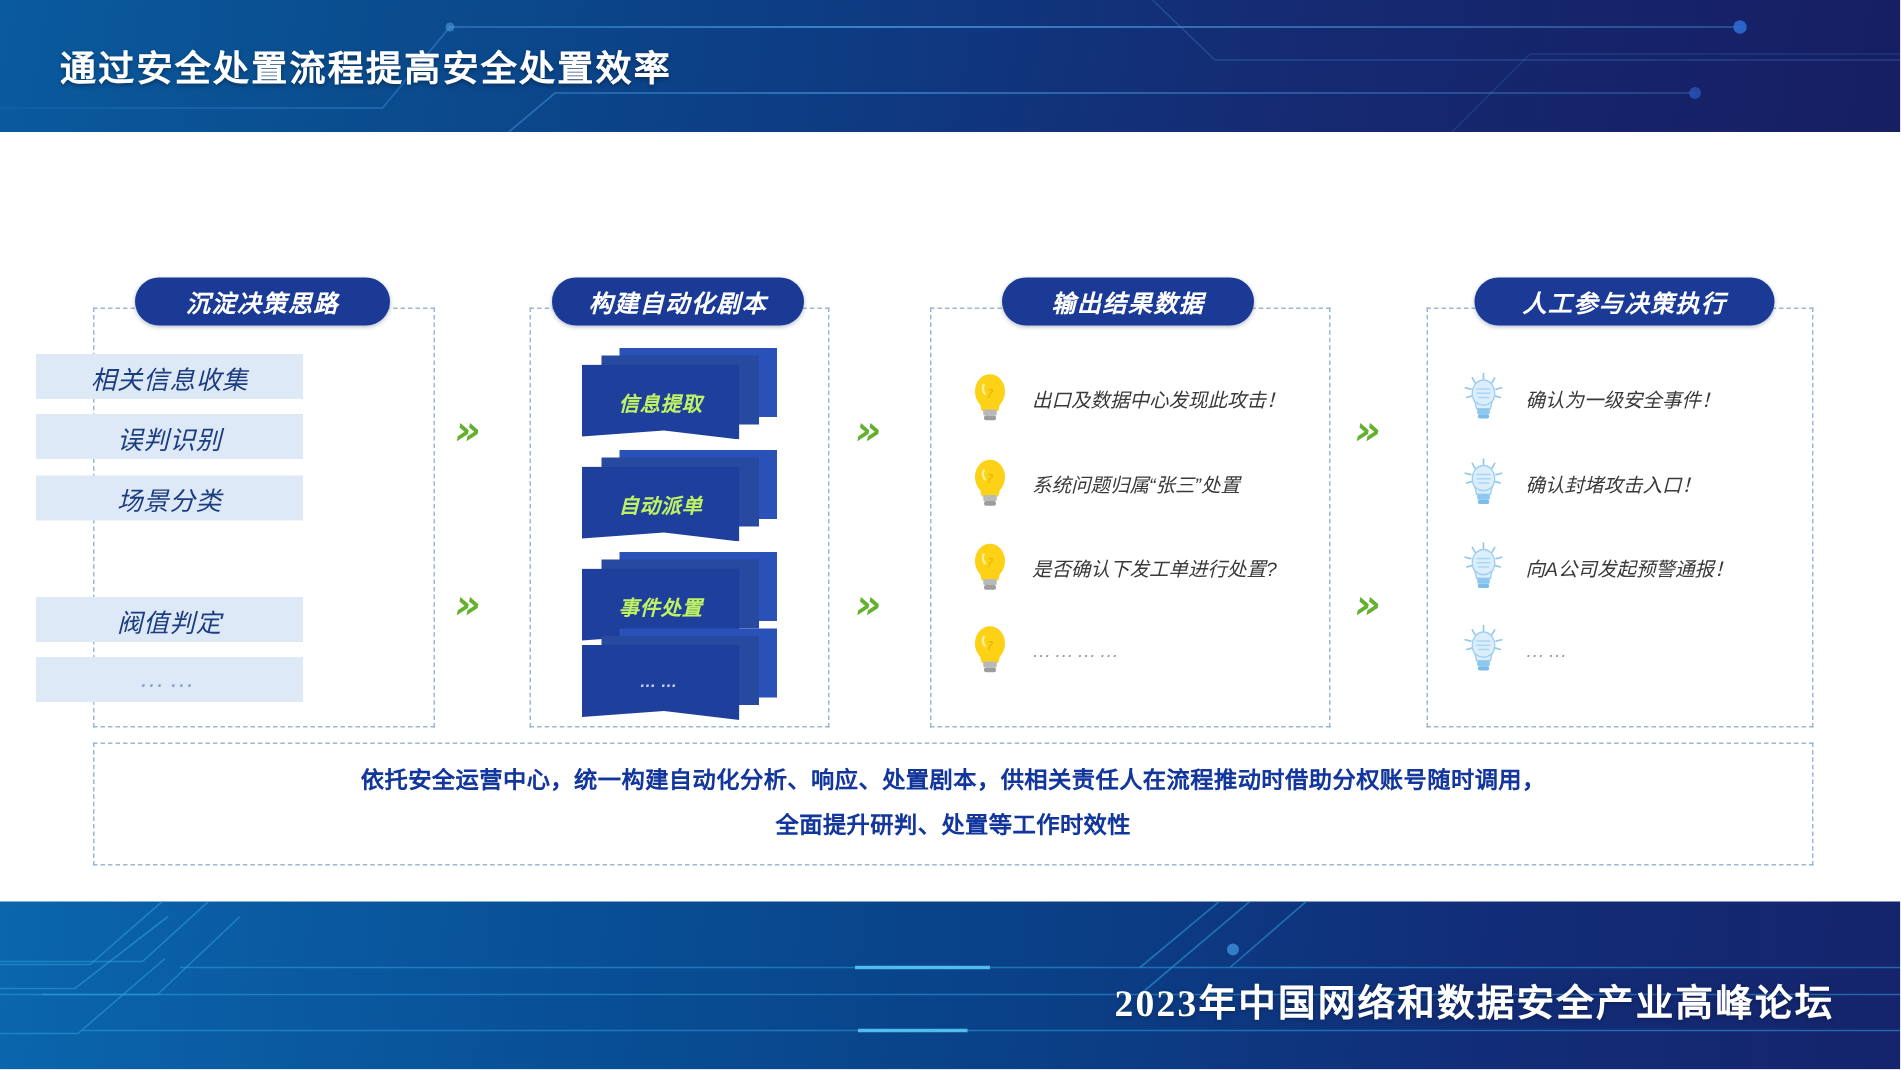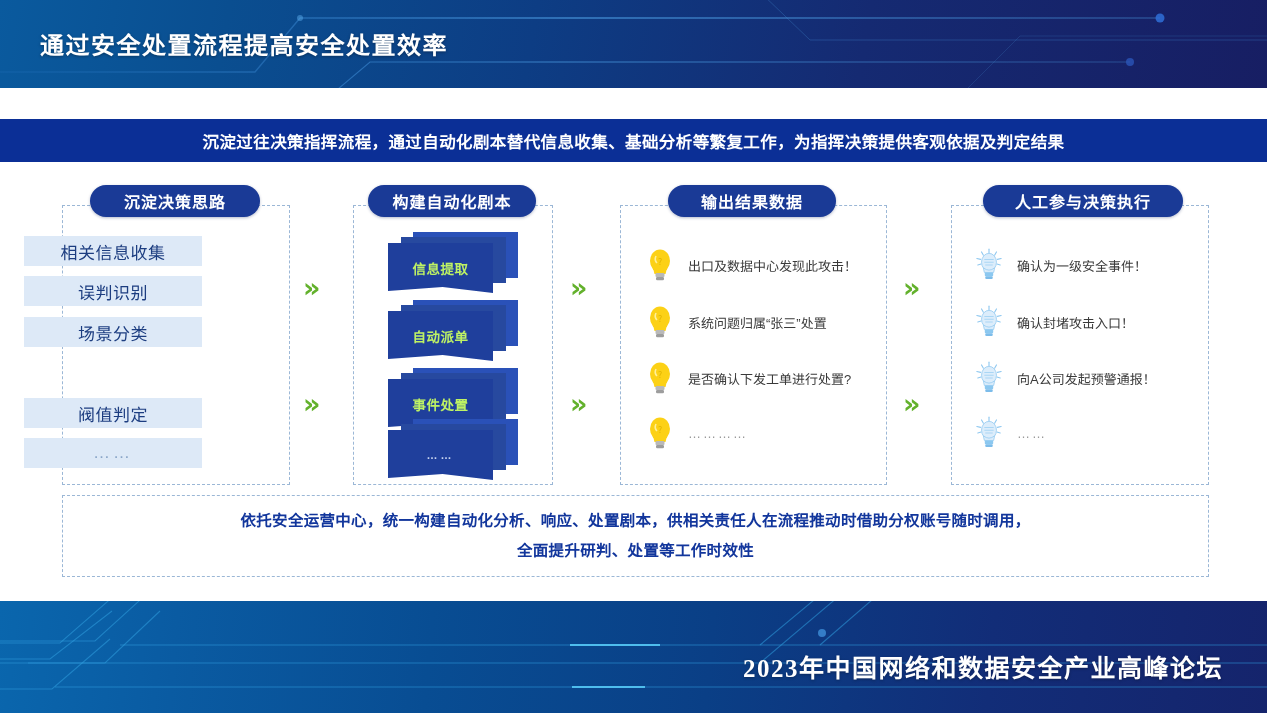--- a/index.html
+++ b/index.html
@@ -32,21 +32,21 @@
     position:absolute;left:0;top:119px;width:1267px;height:43px;
     background:#0b2f96;
     display:flex;align-items:center;justify-content:center;
   }
   .subbar span{
     color:#ffffff;font-size:16.5px;font-weight:bold;letter-spacing:.4px;
     white-space:nowrap;
   }
 
   
-  .body-area{position:absolute;left:0;top:170px;width:1267px;height:420px;}
+  .body-area{position:absolute;left:0;top:170px;width:1267px;height:420px;font-style:italic;}
 
   .col{
     position:absolute;top:35px;
     border:1px dashed #9bb7d6;
     background:#ffffff;
     height:278px;
   }
   .col-1{left:62px;width:226px;}
   .col-2{left:353px;width:198px;}
   .col-3{left:620px;width:265px;}
@@ -153,23 +153,20 @@
       <path d="M -10 100 L 325 100 L 370 62 L 1130 62" fill="none" stroke="url(#hline)" stroke-width="1.1"></path>
       <path d="M 760 -8 L 810 40 L 1267 40" fill="none" stroke="#4a9ae0" stroke-opacity="0.28" stroke-width="1"></path>
       <path d="M 960 96 L 1020 36 L 1267 36" fill="none" stroke="#4a9ae0" stroke-opacity="0.18" stroke-width="1"></path>
       <circle cx="1160" cy="18" r="4.5" fill="#2f6fd8" opacity="0.85"></circle>
       <circle cx="1130" cy="62" r="4" fill="#2a55b8" opacity="0.8"></circle>
       <circle cx="300" cy="18" r="3" fill="#58a8e8" opacity="0.5"></circle>
     </svg>
     <div class="header-title">通过安全处置流程提高安全处置效率</div>
   </div>
 
-  <div class="subbar">
-    <span>沉淀过往决策指挥流程，通过自动化剧本替代信息收集、基础分析等繁复工作，为指挥决策提供客观依据及判定结果</span>
-  </div>
 
   <div class="body-area">
 
     <div class="col col-1"></div>
     <div class="col col-2"></div>
     <div class="col col-3"></div>
     <div class="col col-4"></div>
 
     <div class="pill pill-1">沉淀决策思路</div>
     <div class="pill pill-2">构建自动化剧本</div>

